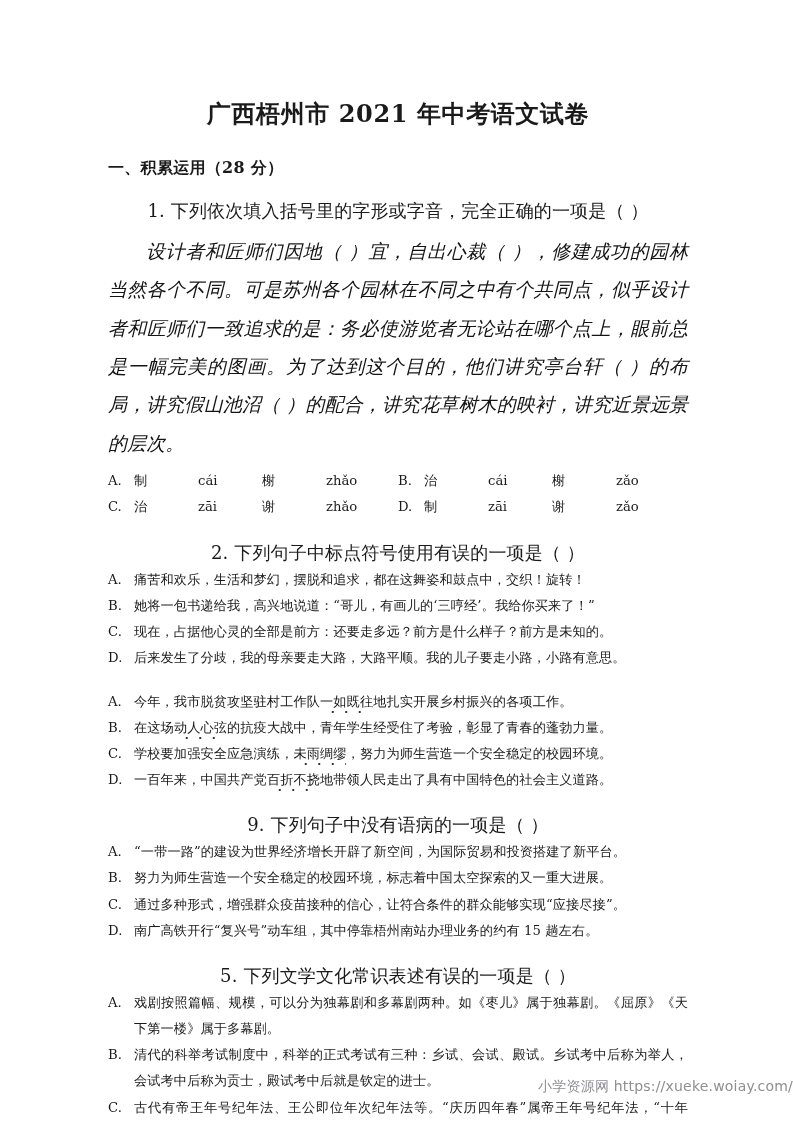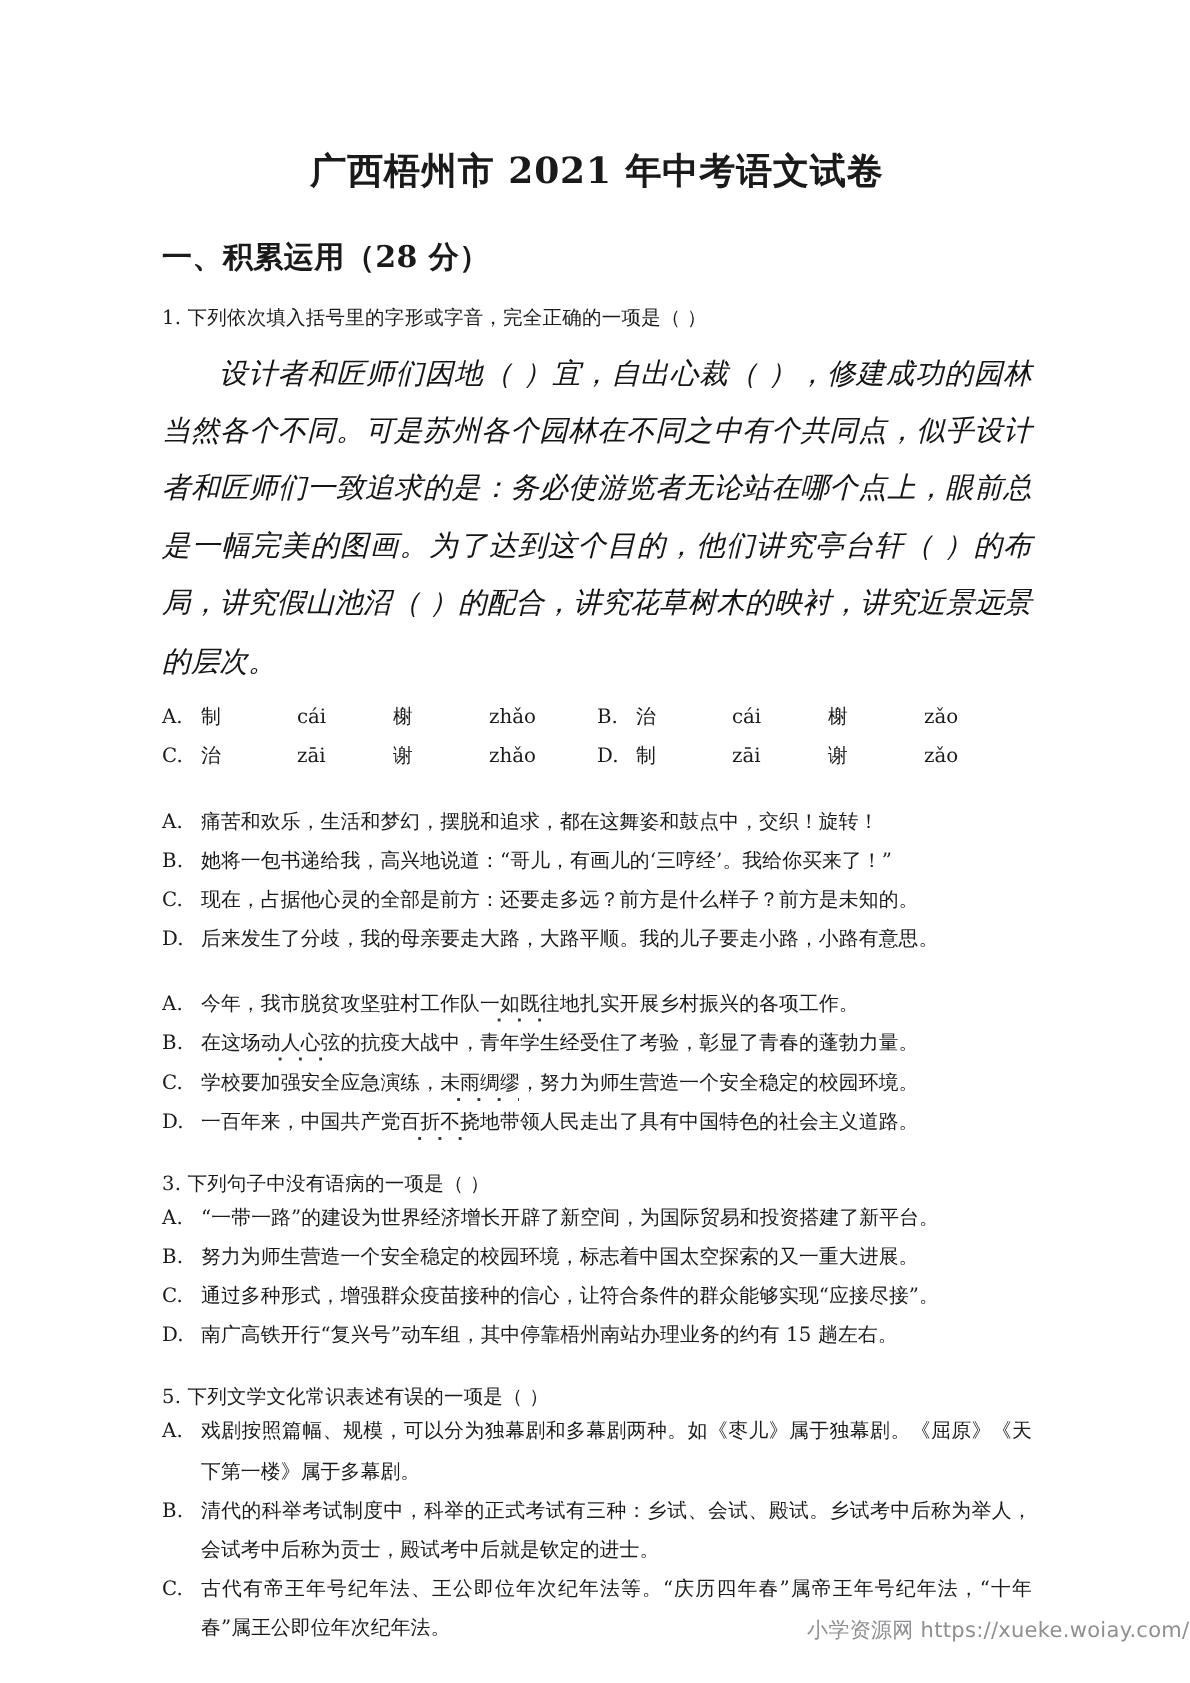--- a/index.html
+++ b/index.html
@@ -32,34 +32,35 @@
     text-align: center;
     font-size: 24px;
     font-weight: bold;
     letter-spacing: 0.6px;
     margin: 0;
     padding-top: 97px;
     line-height: 1.4;
     font-family: "DejaVu Serif", "Liberation Serif", serif;
   }
   .section-heading {
-    font-size: 20px;
+    font-size: 16px;
     font-weight: bold;
     margin: 0;
     padding-top: 27px;
     letter-spacing: 0.3px;
   }
   .question {
     margin-top: 17px;
   }
   .q-stem {
-    font-size: 13px;
+    font-size: 18px;
     line-height: 1.62;
     letter-spacing: 0.15px;
     margin: 0;
+    text-align: center;
   }
   .passage {
     font-size: 19px;
     line-height: 2.02;
     letter-spacing: 0.1px;
     text-indent: 2em;
     margin: 7px 0 6px 0;
     text-align: justify;
     font-family: "DejaVu Serif", "Liberation Serif", serif;
     font-style: italic;
@@ -171,20 +172,21 @@
             <span class="pinyin-cell">制</span>
             <span class="pinyin-cell">zāi</span>
             <span class="pinyin-cell">谢</span>
             <span class="pinyin-cell">zǎo</span>
           </div>
         </div>
       </div>
     </div>
 
     <div class="question">
+      <p class="q-stem">2. 下列句子中标点符号使用有误的一项是（      ）</p>
       <div class="opt">
         <span class="opt-letter">A.</span>
         <span class="opt-text">痛苦和欢乐，生活和梦幻，摆脱和追求，都在这舞姿和鼓点中，交织！旋转！</span>
       </div>
       <div class="opt">
         <span class="opt-letter">B.</span>
         <span class="opt-text">她将一包书递给我，高兴地说道：“哥儿，有画儿的‘三哼经’。我给你买来了！”</span>
       </div>
       <div class="opt">
         <span class="opt-letter">C.</span>
@@ -209,21 +211,21 @@
         <span class="opt-letter">C.</span>
         <span class="opt-text"><span>学校要加强安全应急演练，</span><span class="dotted">未雨绸缪</span><span>，努力为师生营造一个安全稳定的校园环境。</span></span>
       </div>
       <div class="opt">
         <span class="opt-letter">D.</span>
         <span class="opt-text"><span>一百年来，中国共产党</span><span class="dotted">百折不挠</span><span>地带领人民走出了具有中国特色的社会主义道路。</span></span>
       </div>
     </div>
 
     <div class="question">
-      <p class="q-stem">3. 下列句子中没有语病的一项是（      ）</p>
+      <p class="q-stem">9. 下列句子中没有语病的一项是（      ）</p>
       <div class="opt">
         <span class="opt-letter">A.</span>
         <span class="opt-text">“一带一路”的建设为世界经济增长开辟了新空间，为国际贸易和投资搭建了新平台。</span>
       </div>
       <div class="opt">
         <span class="opt-letter">B.</span>
         <span class="opt-text">努力为师生营造一个安全稳定的校园环境，标志着中国太空探索的又一重大进展。</span>
       </div>
       <div class="opt">
         <span class="opt-letter">C.</span>

